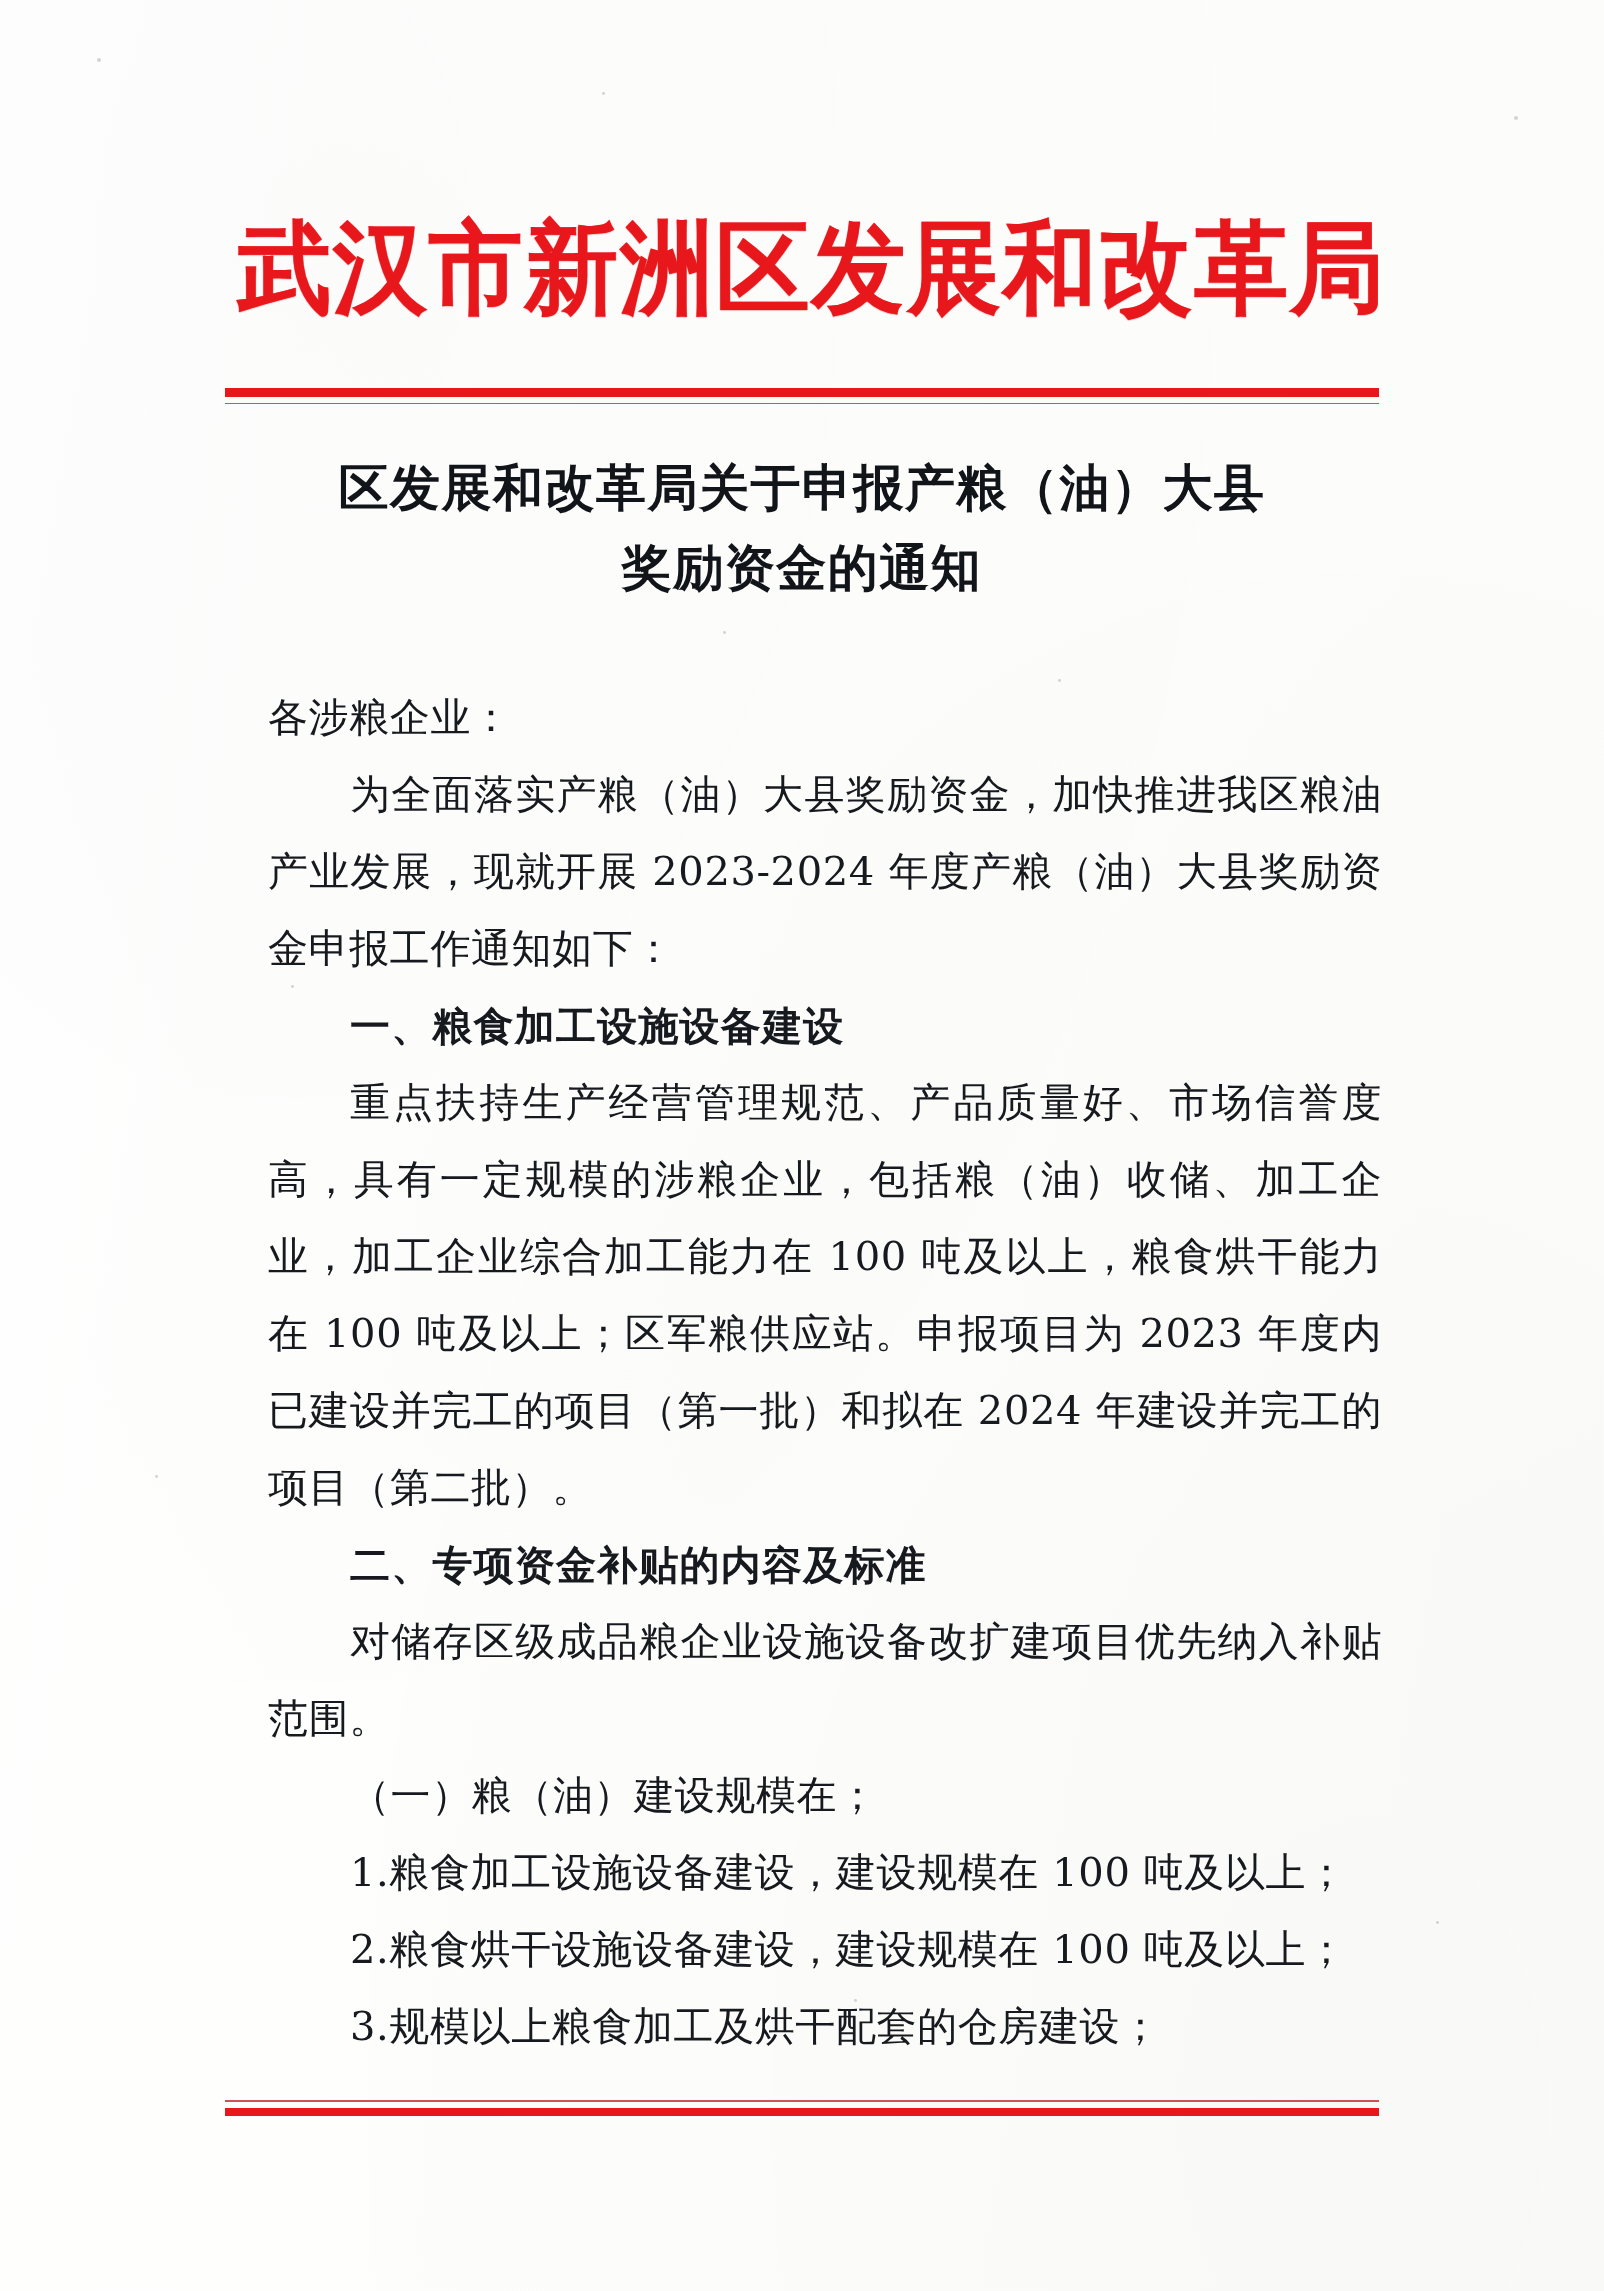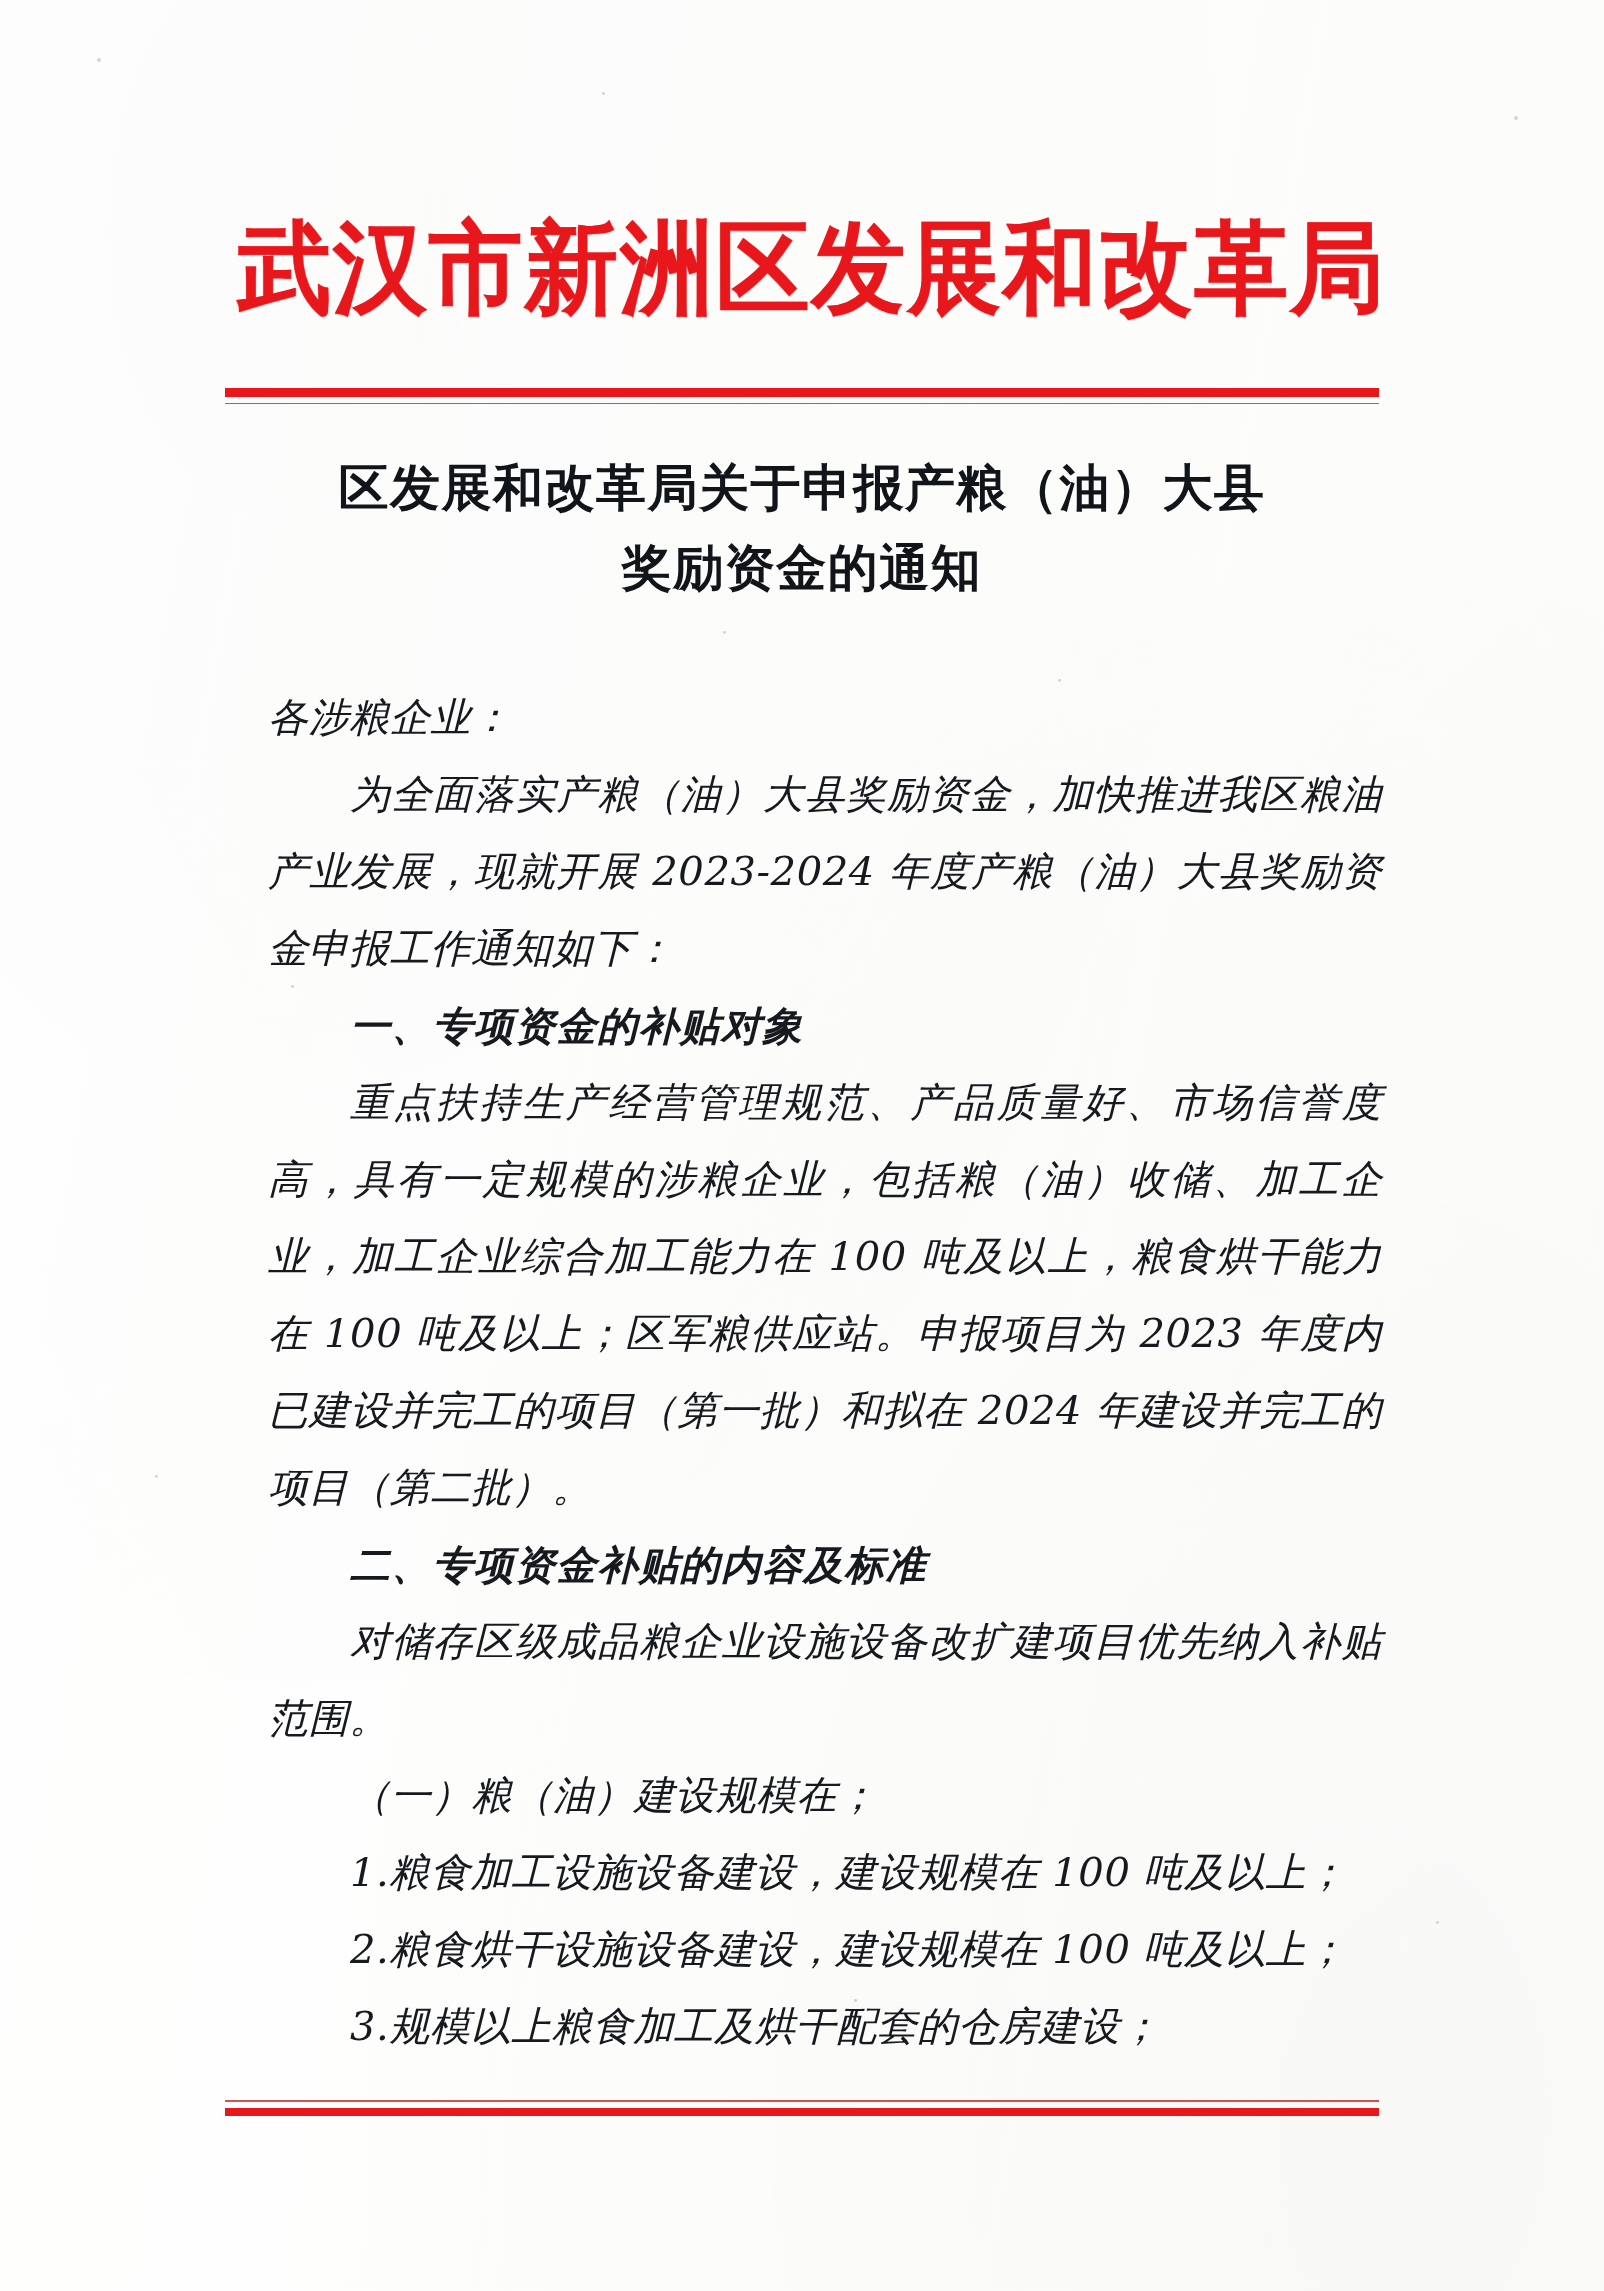--- a/index.html
+++ b/index.html
@@ -118,21 +118,20 @@
     letter-spacing: 1.5px;
   }
 
   
   .body-block {
     position: absolute;
     left: 268px;
     width: 1114px;
     top: 679px;
     color: #16191d;
-    font-style: italic;
   }
   .para {
     font-family: "DejaVu Serif", "Liberation Serif", serif;
     font-size: 40px;
     line-height: 77px;
     letter-spacing: 0.6px;
     text-align: justify;
     text-justify: inter-character;
     margin: 0;
     white-space: pre-wrap;
@@ -174,21 +173,21 @@
       <div class="line">区发展和改革局关于申报产粮（油）大县</div>
       <div class="line">奖励资金的通知</div>
     </div>
 
     <div class="body-block">
 
       <p class="para noindent">各涉粮企业：</p>
 
       <p class="para indent2">为全面落实产粮（油）大县奖励资金，加快推进我区粮油产业发展，现就开展 2023-2024 年度产粮（油）大县奖励资金申报工作通知如下：</p>
 
-      <p class="para heading">一、专项资金的补贴对象</p>
+      <p class="para heading">一、粮食加工设施设备建设</p>
 
       <p class="para indent2">重点扶持生产经营管理规范、产品质量好、市场信誉度高，具有一定规模的涉粮企业，包括粮（油）收储、加工企业，加工企业综合加工能力在 100 吨及以上，粮食烘干能力在 100 吨及以上；区军粮供应站。申报项目为 2023 年度内已建设并完工的项目（第一批）和拟在 2024 年建设并完工的项目（第二批）。</p>
 
       <p class="para heading">二、专项资金补贴的内容及标准</p>
 
       <p class="para indent2">对储存区级成品粮企业设施设备改扩建项目优先纳入补贴范围。</p>
 
       <p class="para indent2">（一）粮（油）建设规模在；</p>
 
       <p class="para indent2">1.粮食加工设施设备建设，建设规模在 100 吨及以上；</p>

